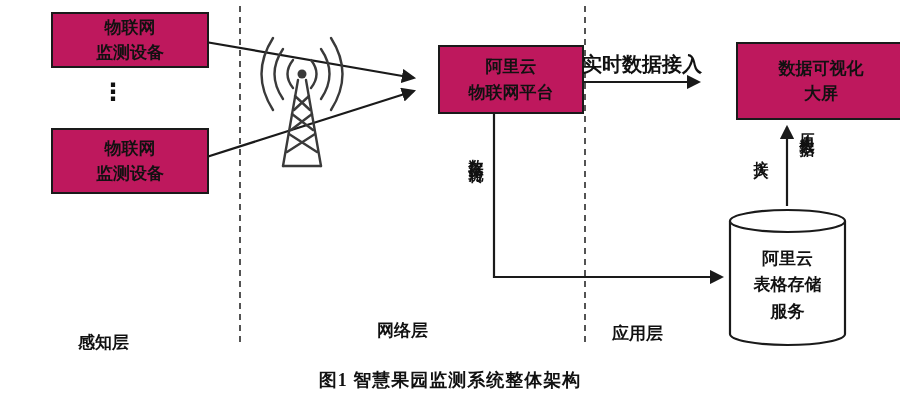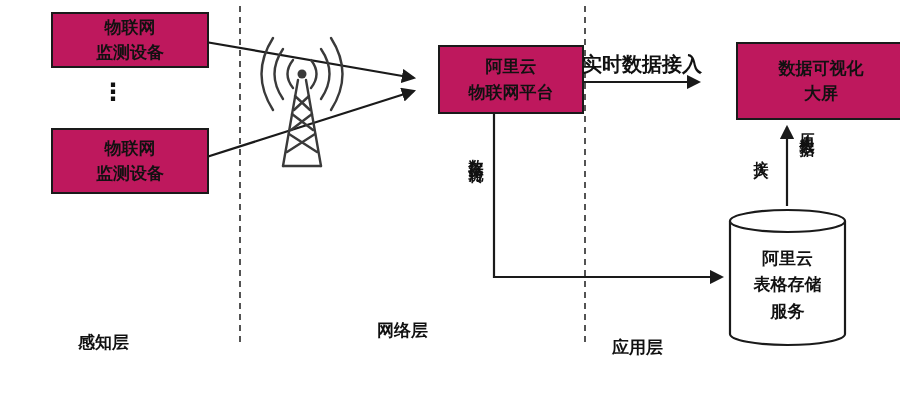--- a/index.html
+++ b/index.html
@@ -102,15 +102,16 @@
   <div class="label" style="left:582px;top:51px;width:120px;text-align:center;">实时数据接入</div>
 
   <div class="label vtext" style="left:466px;top:147px;">数据流转</div>
 
   <div class="label vtext" style="left:797px;top:121px;">历史数据</div>
 
   <div class="label vtext" style="left:751px;top:148px;">接入</div>
 
   <div class="layer-label" style="left:78px;top:311px;">感知层</div>
   <div class="layer-label" style="left:377px;top:299px;">网络层</div>
-  <div class="layer-label" style="left:612px;top:316px;">应用层</div>
+  <div class="layer-label" style="left:612px;top:302px;">应用层</div>
 
+  <div class="caption">图1 智慧果园监测系统整体架构</div>
 </div>
 
 </body></html>

